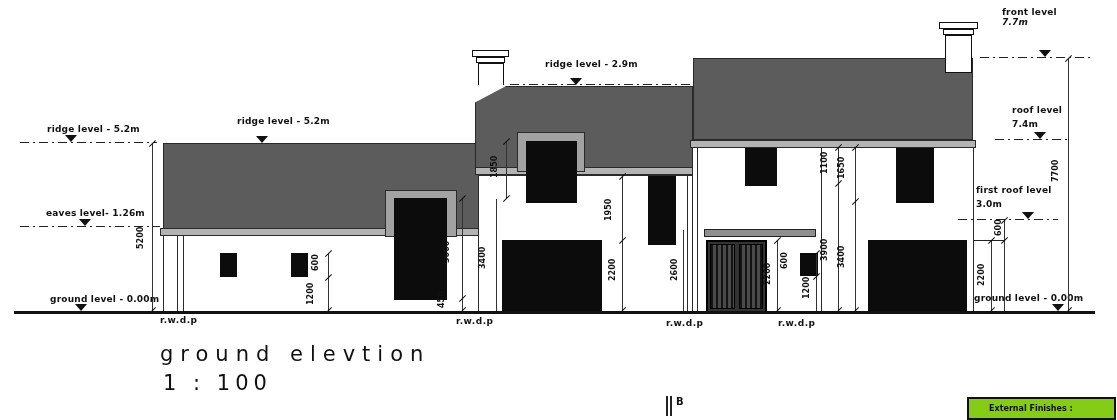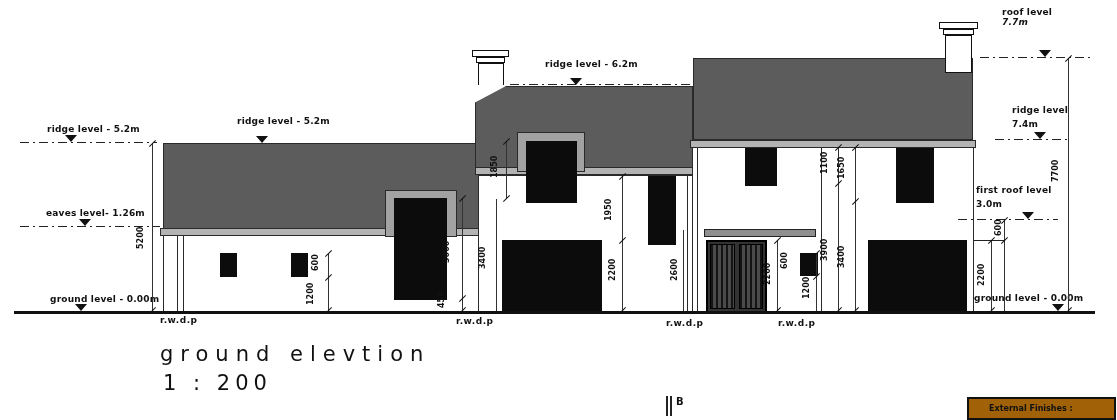--- a/index.html
+++ b/index.html
@@ -23,21 +23,21 @@
         font-weight:600;line-height:1;text-align:center;white-space:nowrap;}
   .tick{position:absolute;width:9px;height:1px;background:#111;transform:rotate(-45deg);}
   .rwdp{position:absolute;font-size:9px;font-weight:600;letter-spacing:0.5px;white-space:nowrap;}
   .groundline{position:absolute;background:#111;}
   .door-panel{flex:1;margin:2px;border:1px solid #000;
       background:repeating-linear-gradient(90deg,#141414 0 2px,#4a4a4a 2px 5px);}
   .title-line{position:absolute;font-size:21px;letter-spacing:7px;font-weight:500;white-space:nowrap;}
   .scale-line{position:absolute;font-size:21px;letter-spacing:5px;font-weight:500;white-space:nowrap;}
   .secbar{position:absolute;width:2px;height:20px;background:#222;}
   .finish-box{position:absolute;left:967px;top:397px;width:149px;height:23px;
-      border:2px solid #111;box-sizing:border-box;background:#a16207;}
+      border:2px solid #111;box-sizing:border-box;background:#84cc16;}
   .finish-box span{position:absolute;left:20px;top:5px;font-size:8px;font-weight:700;white-space:nowrap;}
   .slope-cut{position:absolute;background:#fff;clip-path:polygon(0 0,100% 0,0 100%);}
   .stepline{position:absolute;height:1px;background:#222;}
 </style>
 </head>
 <body>
 
 <div id="stage">
 
   <div class="wall" style="left:163px;top:235px;width:317px;height:78px;"></div>
@@ -97,24 +97,24 @@
   <div class="tri" style="left:1034px;top:132px;"></div>
   <div class="lvl" style="left:958px;top:219px;width:100px;"></div>
   <div class="tri" style="left:1022px;top:212px;"></div>
   <div class="tri" style="left:1052px;top:304px;"></div>
   <div class="stepline" style="left:974px;top:240px;width:30px;"></div>
 
   <div class="lbl" style="left:47px;top:124px;">ridge level - 5.2m</div>
   <div class="lbl" style="left:237px;top:116px;">ridge level - 5.2m</div>
   <div class="lbl" style="left:46px;top:208px;">eaves level- 1.26m</div>
   <div class="lbl" style="left:50px;top:294px;">ground level - 0.00m</div>
-  <div class="lbl" style="left:545px;top:59px;">ridge level - 6.2m</div>
-  <div class="lbl" style="left:1002px;top:7px;">roof level</div>
+  <div class="lbl" style="left:545px;top:59px;">ridge level - 2.9m</div>
+  <div class="lbl" style="left:1002px;top:7px;">front level</div>
   <div class="lbl" style="left:1002px;top:17px;font-style:italic;">7.7m</div>
-  <div class="lbl" style="left:1012px;top:105px;">ridge level</div>
+  <div class="lbl" style="left:1012px;top:105px;">roof level</div>
   <div class="lbl" style="left:1012px;top:119px;">7.4m</div>
   <div class="lbl" style="left:976px;top:185px;">first roof level</div>
   <div class="lbl" style="left:976px;top:199px;">3.0m</div>
   <div class="lbl" style="left:974px;top:293px;">ground level - 0.00m</div>
 
   <div class="dimline" style="left:152px;top:143px;height:168px;"></div>
   <div class="dimline" style="left:328px;top:253px;height:58px;"></div>
   <div class="dimline" style="left:462px;top:198px;height:113px;"></div>
   <div class="dimline" style="left:496px;top:199px;height:112px;"></div>
   <div class="dimline" style="left:506px;top:141px;height:58px;"></div>
@@ -178,21 +178,21 @@
   <div class="vdim" style="left:995px;top:215px;height:26px;">600</div>
   <div class="vdim" style="left:978px;top:259px;height:32px;">2200</div>
   <div class="vdim" style="left:1052px;top:153px;height:36px;">7700</div>
 
   <div class="rwdp" style="left:160px;top:315px;">r.w.d.p</div>
   <div class="rwdp" style="left:456px;top:316px;">r.w.d.p</div>
   <div class="rwdp" style="left:666px;top:318px;">r.w.d.p</div>
   <div class="rwdp" style="left:778px;top:318px;">r.w.d.p</div>
 
   <div class="title-line" style="left:160px;top:342px;">ground elevtion</div>
-  <div class="scale-line" style="left:163px;top:371px;">1 : 200</div>
+  <div class="scale-line" style="left:163px;top:371px;">1 : 100</div>
 
   <div class="secbar" style="left:666px;top:396px;"></div>
   <div class="secbar" style="left:670px;top:396px;"></div>
   <div class="lbl" style="left:676px;top:396px;font-size:10px;font-weight:700;">B</div>
 
   <div class="finish-box">
     <span>External Finishes :</span>
   </div>
 
 </div>

